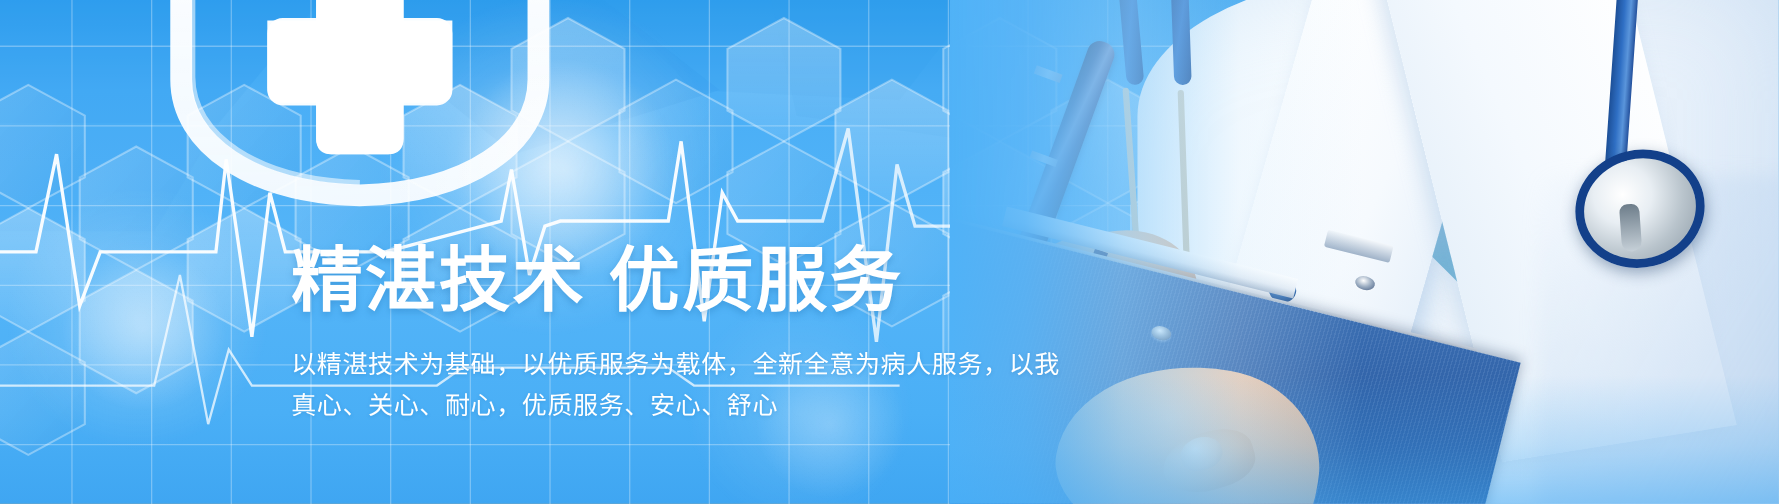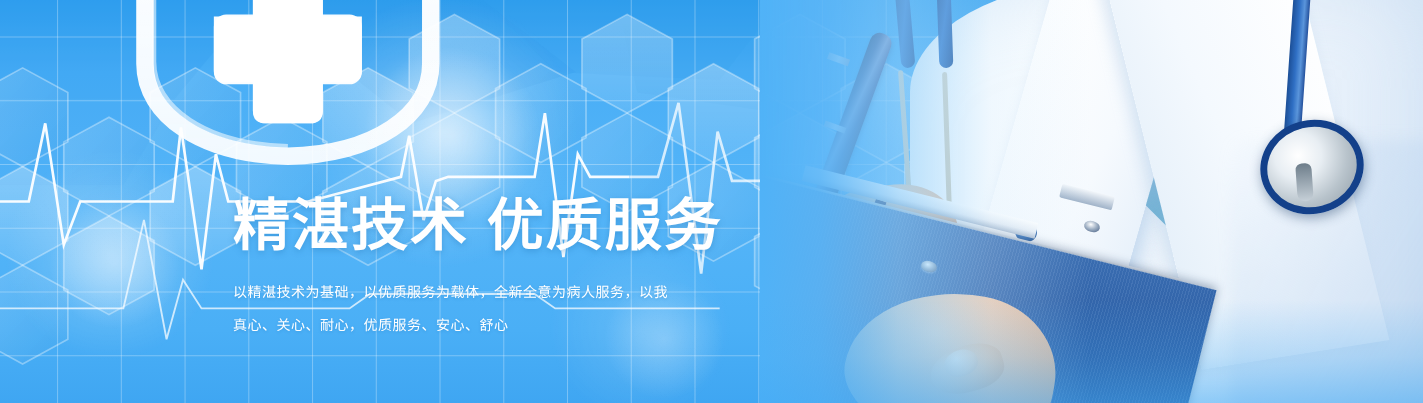--- a/index.html
+++ b/index.html
@@ -302,21 +302,21 @@
     font-weight: 700;
     color: #ffffff;
     letter-spacing: 2px;
     text-shadow: 0 2px 6px rgba(30,110,175,0.35);
     white-space: nowrap;
   }
   #sub-lines {
     margin-top: 18px;
   }
   .sub-line {
-    font-size: 14px;
+    font-size: 20px;
     line-height: 33px;
     color: #ffffff;
     letter-spacing: 0.5px;
     white-space: nowrap;
     text-shadow: 0 1px 3px rgba(30,110,175,0.3);
   }
 </style>
 </head>
 <body>
 

